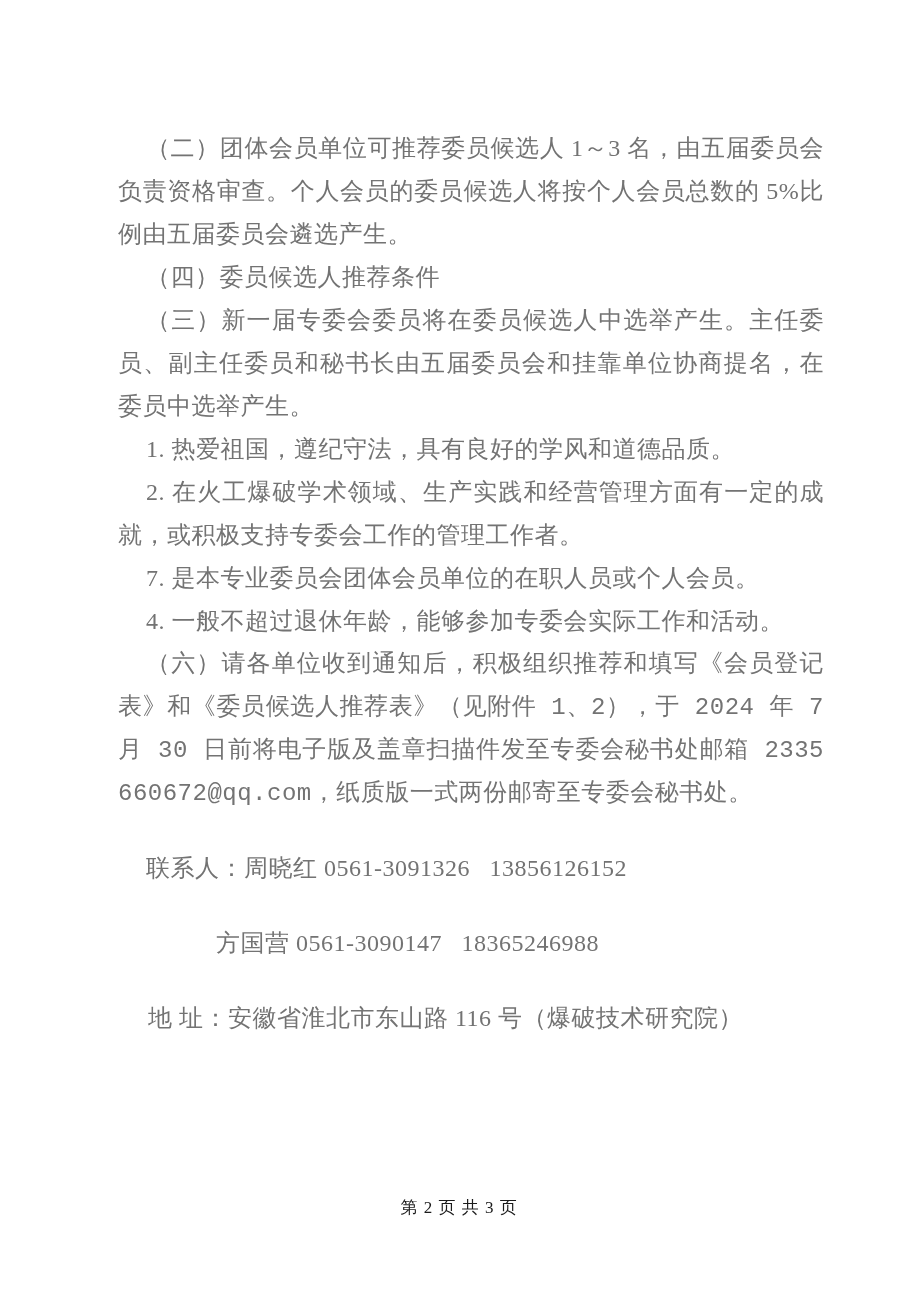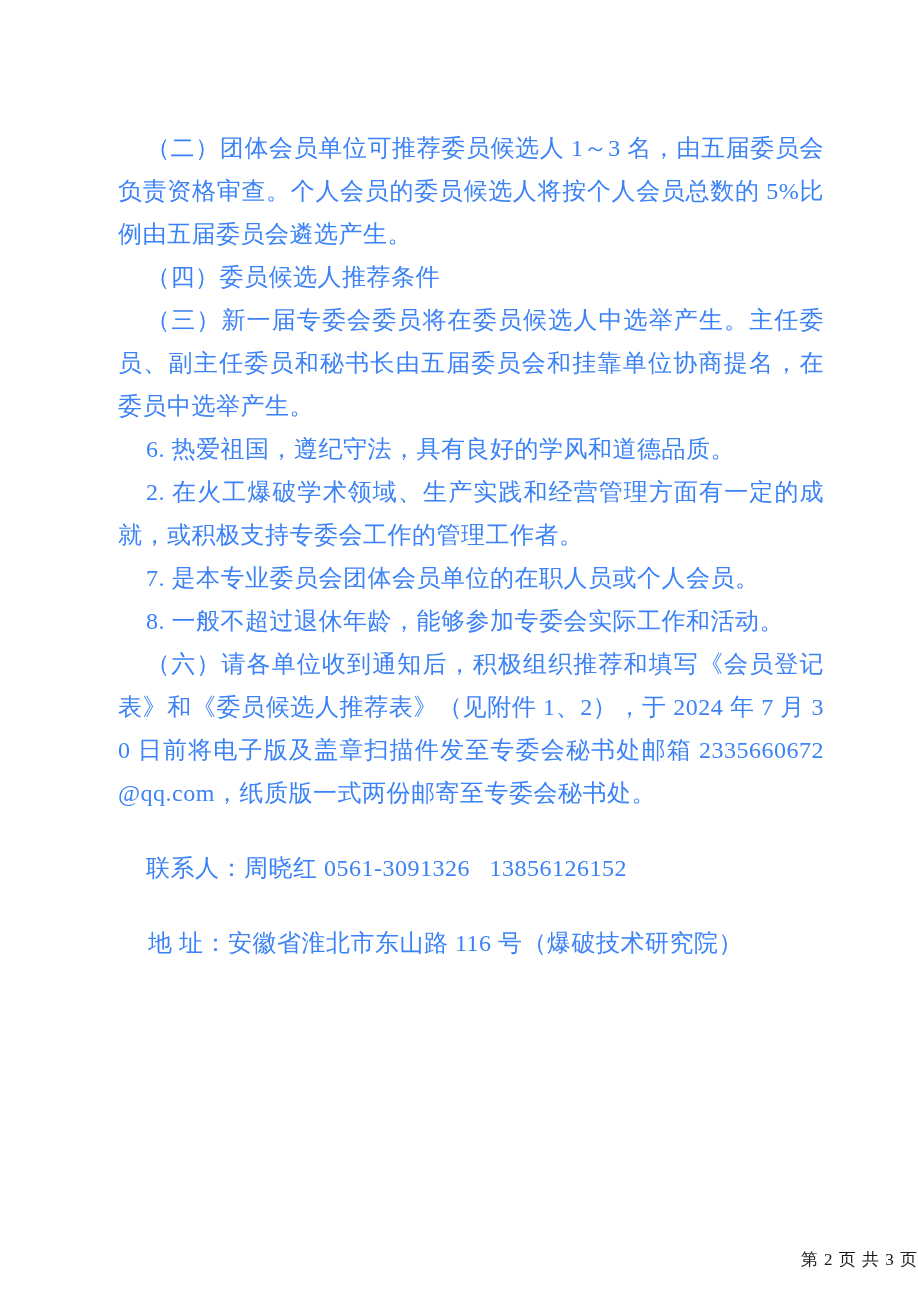--- a/index.html
+++ b/index.html
@@ -19,61 +19,63 @@
     position: absolute;
     left: 118px;
     top: 127px;
     width: 706px;
   }
   .content p {
     margin: 0;
     padding: 0;
     font-size: 24px;
     line-height: 43px;
-    color: #3b82f6;
+    color: #737373;
     text-align: justify;
     text-indent: 28px;
     letter-spacing: 0.5px;
   }
   p.break-all {
     word-break: break-all;
+    font-family: Liberation Mono, monospace;
   }
   p.plain {
     text-align: left;
     white-space: pre-wrap;
     margin-top: 32px;
   }
   p.contact-line-2 {
     text-indent: 98px;
   }
   p.address-line {
     text-indent: 30px;
   }
   .footer {
     position: absolute;
     left: 0;
-    top: 1248px;
+    top: 1196px;
     width: 100%;
-    text-align: right;
+    text-align: center;
     font-size: 17px;
     color: #1b1b1b;
     letter-spacing: 1px;
   }
 </style>
 </head>
 <body>
 
 <div class="page">
   <div class="content">
     <p>（二）团体会员单位可推荐委员候选人 1～3 名，由五届委员会负责资格审查。个人会员的委员候选人将按个人会员总数的 5%比例由五届委员会遴选产生。</p>
     <p>（四）委员候选人推荐条件</p>
     <p>（三）新一届专委会委员将在委员候选人中选举产生。主任委员、副主任委员和秘书长由五届委员会和挂靠单位协商提名，在委员中选举产生。</p>
-    <p>6. 热爱祖国，遵纪守法，具有良好的学风和道德品质。</p>
+    <p>1. 热爱祖国，遵纪守法，具有良好的学风和道德品质。</p>
     <p>2. 在火工爆破学术领域、生产实践和经营管理方面有一定的成就，或积极支持专委会工作的管理工作者。</p>
     <p>7. 是本专业委员会团体会员单位的在职人员或个人会员。</p>
-    <p>8. 一般不超过退休年龄，能够参加专委会实际工作和活动。</p>
+    <p>4. 一般不超过退休年龄，能够参加专委会实际工作和活动。</p>
     <p class="break-all">（六）请各单位收到通知后，积极组织推荐和填写《会员登记表》和《委员候选人推荐表》（见附件 1、2），于 2024 年 7 月 30 日前将电子版及盖章扫描件发至专委会秘书处邮箱 2335660672@qq.com，纸质版一式两份邮寄至专委会秘书处。</p>
     <p class="plain">联系人：周晓红 0561-3091326   13856126152</p>
+    <p class="plain contact-line-2">方国营 0561-3090147   18365246988</p>
     <p class="plain address-line">地 址：安徽省淮北市东山路 116 号（爆破技术研究院）</p>
   </div>
 
   <div class="footer">第 2 页 共 3 页</div>
 </div>
 
 </body></html>

